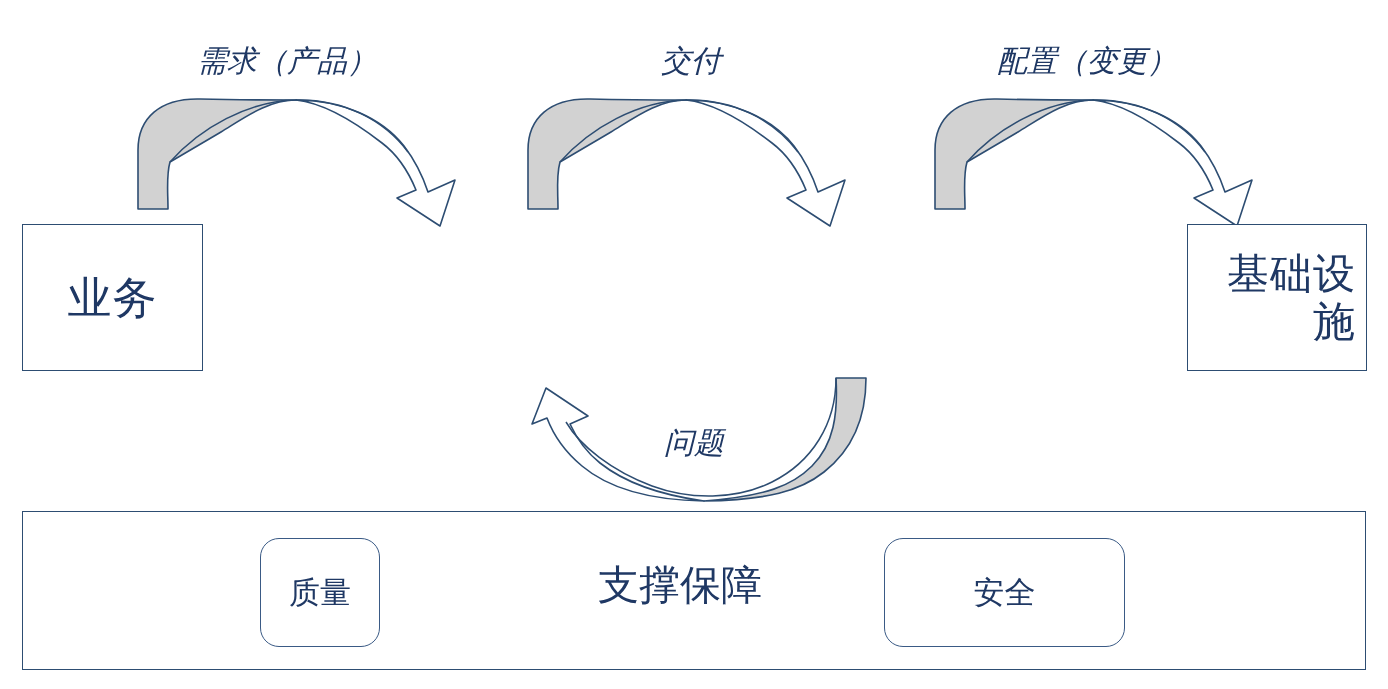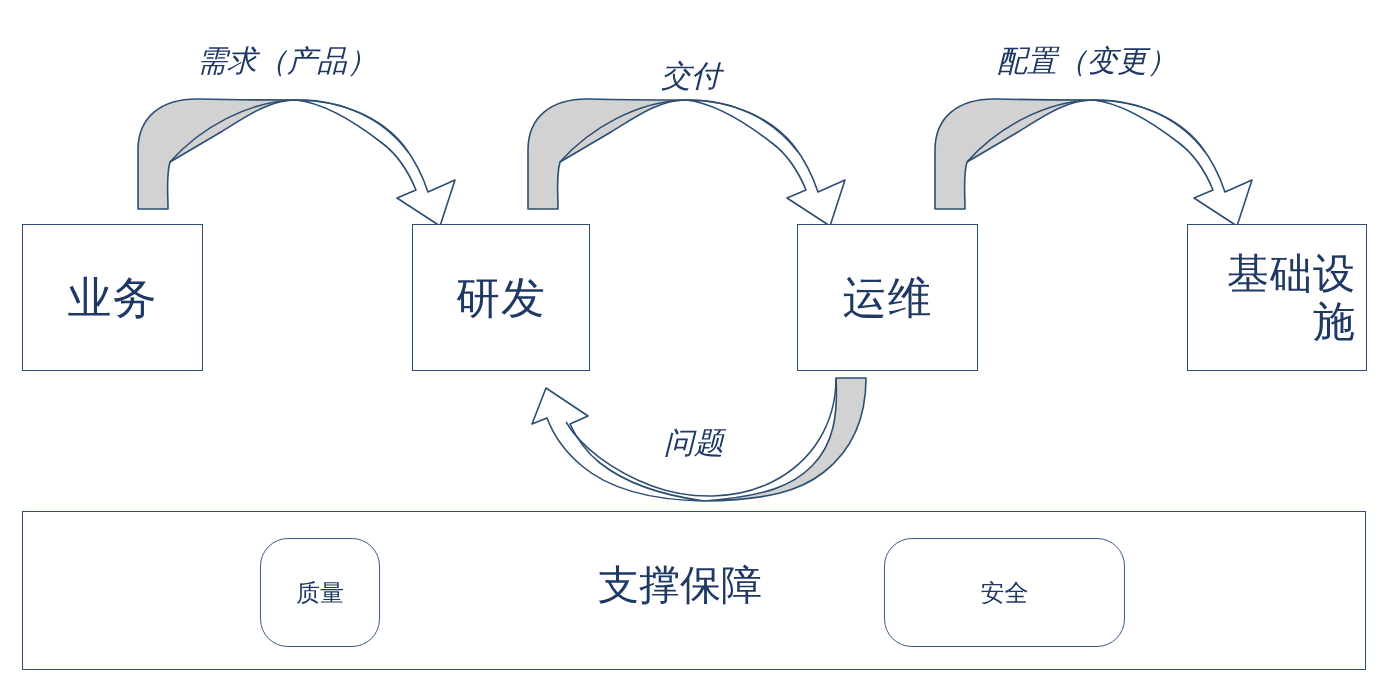--- a/index.html
+++ b/index.html
@@ -59,26 +59,26 @@
     width: 1344px;
     height: 159px;
     background: #ffffff;
     border: 1.8px solid #2d4d72;
   }
   .pill-box {
     position: absolute;
     box-sizing: border-box;
     background: #ffffff;
     border: 1.8px solid #3a5a85;
-    border-radius: 28px;
+    border-radius: 19px;
     display: flex;
     align-items: center;
     justify-content: center;
     color: #1f3864;
-    font-size: 24px;
+    font-size: 31px;
     line-height: 1;
   }
   #support-label {
     position: absolute;
     left: 598px;
     top: 565px;
     color: #1f3864;
     font-size: 41px;
     line-height: 1;
     white-space: nowrap;
@@ -182,31 +182,29 @@
                C 576,437 586,452 600,463
                C 624,482 660,495 704,501
                Z" fill="#FFFFFF" stroke="#2D4D72" stroke-width="1.6" stroke-linejoin="round"></path>
       <path d="M 836,378 C 836,424 812,462 772,482 C 736,500 690,500 652,486 C 612,471 580,446 566,422" fill="none" stroke="#2D4D72" stroke-width="1.5"></path>
     </g>
 
   </svg>
 
   <div class="arrow-label" style="left:197px; top:46px;">需求（产品）</div>
 
-  <div class="arrow-label" style="left:661px; top:61px;text-align:center;">交付</div>
+  <div class="arrow-label" style="left:661px; top:46px;text-align:center;">交付</div>
 
   <div class="arrow-label" style="left:997px; top:46px;">配置（变更）</div>
 
   <div class="arrow-label" style="left:664px; top:428px;">问题</div>
 
   <div class="node-box" id="node-business" style="left:22px; top:224px; width:181px; height:147px;">业务</div>
 
-  <div class="node-box" id="node-rd" style="left:412px; top:224px; width:178px; height:147px;">研发</div>
-
-  <div class="node-box" id="node-ops" style="left:797px; top:224px; width:181px; height:147px;">运维</div>
+
 
   <div class="node-box" id="node-ops-infra" style="left:1187px; top:224px; width:180px; height:147px;">基础设施</div>
 
   <div id="support-bar"></div>
 
   <div class="pill-box" style="left:260px; top:538px; width:120px; height:109px;">质量</div>
 
   <div id="support-label">支撑保障</div>
 
   <div class="pill-box" style="left:884px; top:538px; width:241px; height:109px;">安全</div>

